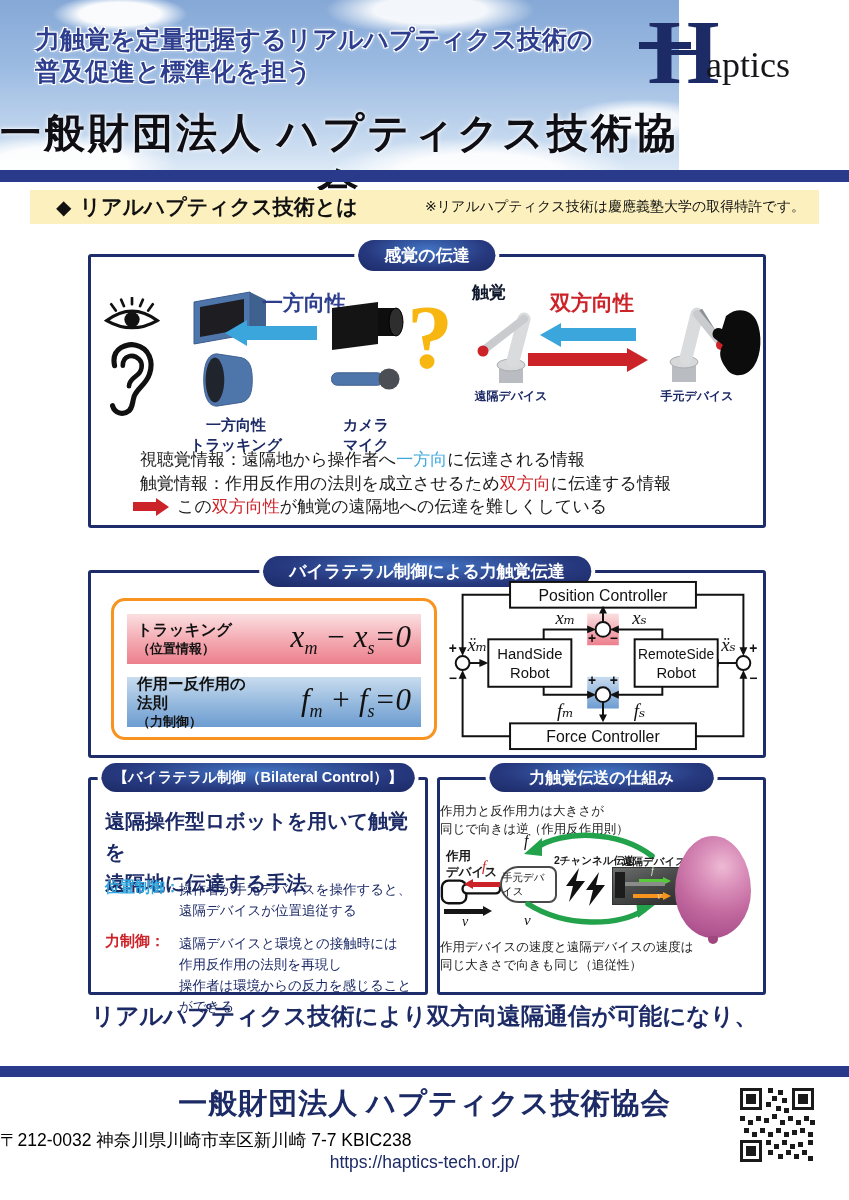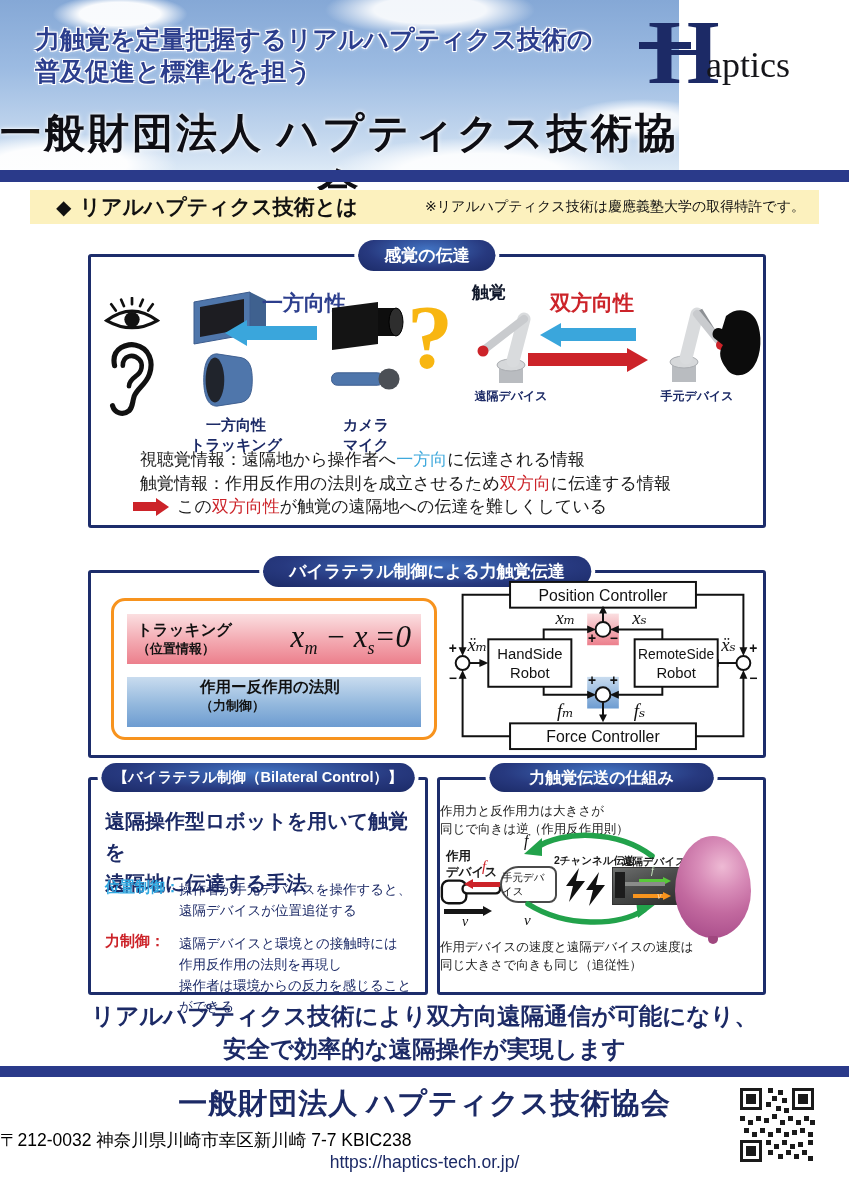--- a/index.html
+++ b/index.html
@@ -84,21 +84,21 @@
   .line3 { display:flex; align-items:center; gap:8px; margin-left:-7px; }
   .mini-arrow { display:inline-flex; align-items:center; width:36px; height:18px; }
   .mini-arrow .shaft { flex:1; height:9px; background:#cc2329; }
   .mini-arrow .hd { width:0;height:0;border-top:9px solid transparent;border-bottom:9px solid transparent;border-left:13px solid #cc2329; }
 
   
   .orange-panel { position:absolute; left:20px; top:25px; width:326px; height:142px;
     border:3px solid #f7931e; border-radius:14px; }
   .eq-row { position:absolute; left:13px; width:294px; height:50px; display:flex; align-items:center; padding:0 10px;gap:40px; }
   .eq-row.pink { top:13px; background:linear-gradient(180deg,#fbdfe1 0%,#f3a8b0 55%,#ec7f8c 100%); }
-  .eq-row.blue { top:76px; background:linear-gradient(180deg,#c9dcef 0%,#93b8dd 55%,#6d9cd1 100%);flex-direction:column; }
+  .eq-row.blue { top:76px; background:linear-gradient(180deg,#c9dcef 0%,#93b8dd 55%,#6d9cd1 100%); }
   .eq-label { width:148px; font-weight:bold; color:#111; font-size:15.5px; line-height:19px; }
   .eq-label .sub2 { font-size:13px; font-weight:bold; }
   .eq { font-family:"Liberation Serif","DejaVu Serif",serif; font-style:italic; font-size:31px; color:#111; white-space:nowrap; }
   .eq sub { font-size:18px; }
   .blockdiag text { font-family:"Liberation Sans",sans-serif; fill:#111; }
   .blockdiag .var { font-family:"Liberation Serif","DejaVu Serif",serif; font-style:italic; font-size:19px; }
   .blockdiag .sgn { font-size:14px; font-weight:bold; }
 
   
   .b3-heading { position:absolute; left:14px; top:26px; font-size:20px; line-height:31px; font-weight:bold; color:#1c2a66; }
@@ -434,21 +434,20 @@
     <div class="balloon"></div>
 
     <div class="b4-note" style="top:158px">
       <div>作用デバイスの速度と遠隔デバイスの速度は</div>
       <div>同じ大きさで向きも同じ（追従性）</div>
     </div>
   </div>
 
   <div class="tagline">
     <div>リアルハプティクス技術により双方向遠隔通信が可能になり、</div>
-    <div>安全で効率的な遠隔操作が実現します</div>
   </div>
 
   <div class="navy-bar" style="top:1066px;height:11px"></div>
 
   <div class="f-title">一般財団法人 ハプティクス技術協会</div>
   <div class="f-addr">〒212-0032  神奈川県川崎市幸区新川崎 7-7  KBIC238</div>
   <div class="f-url">https://haptics-tech.or.jp/</div>
 
   <svg class="qr" viewBox="0 0 78 78">
     <rect x="0" y="0" width="78" height="78" fill="#fff"></rect>

